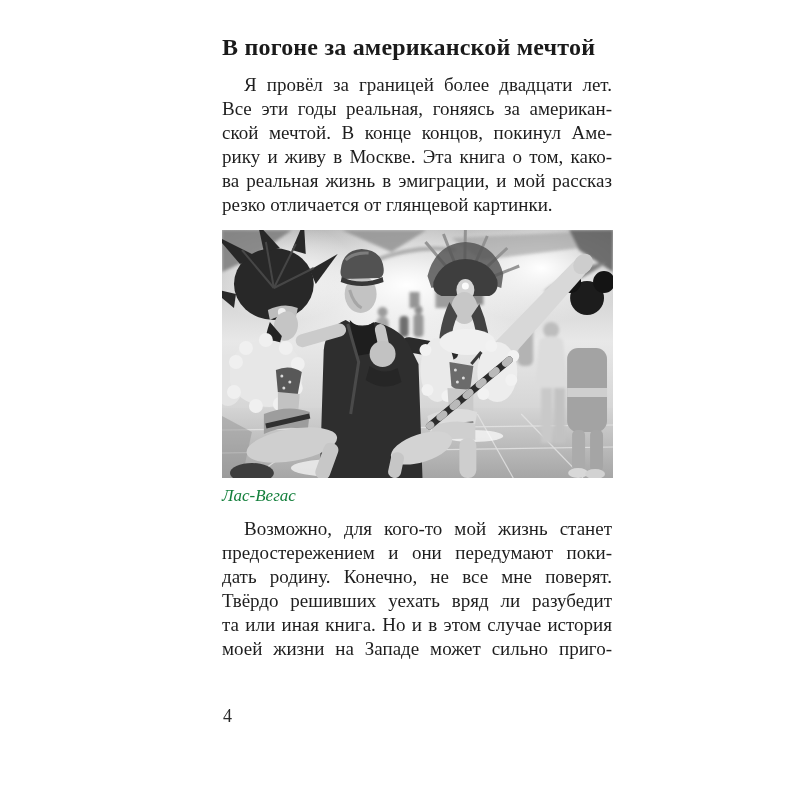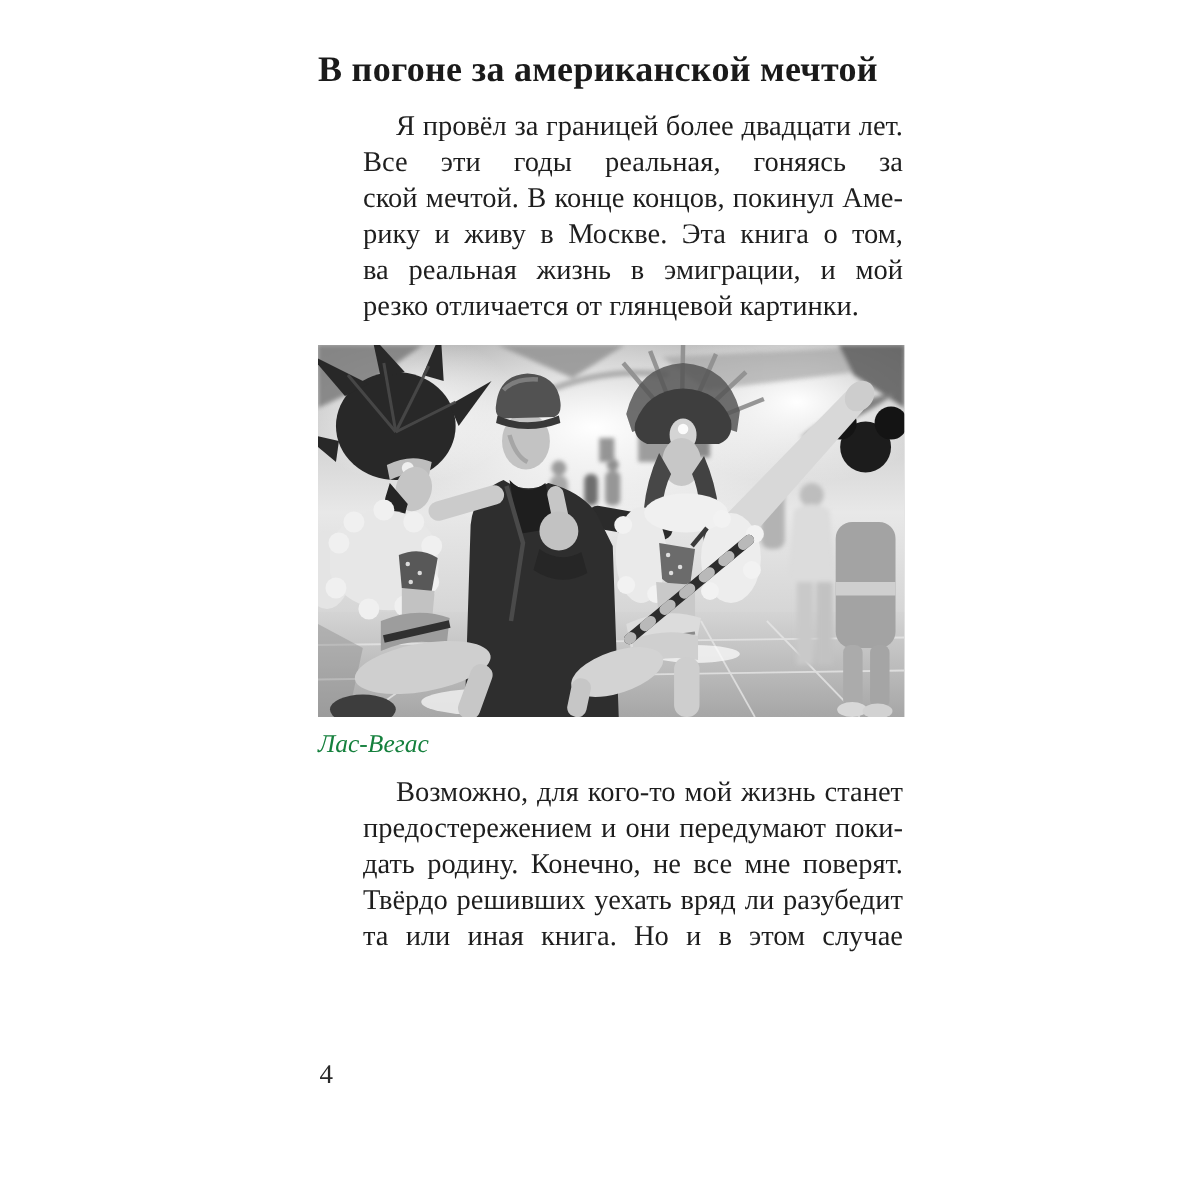--- a/index.html
+++ b/index.html
@@ -5,36 +5,36 @@
   html,body{margin:0;padding:0;}
   body{
     width:800px;height:800px;
     background:#ffffff;
     font-family:"Liberation Serif","DejaVu Serif",serif;
     color:#1e1e1e;
     position:relative;
     overflow:hidden;
   }
   .book-page{position:absolute;inset:0;background:#ffffff;}
-  .column{position:absolute;left:212px;top:0;width:390px;height:709px;}
+  .column{position:absolute;left:222px;top:0;width:390px;height:709px;}
   .chapter-title{
     position:absolute;left:0;top:33px;width:390px;
     font-size:24px;font-weight:bold;line-height:28px;
     white-space:nowrap;letter-spacing:0.2px;
     margin:0;color:#1a1a1a;
   }
   .para{position:absolute;left:0;width:390px;}
   .para-1{top:73px;}
   .para-2{top:517px;}
   .line{
     height:24px;line-height:24px;font-size:19px;
     text-align:justify;text-align-last:justify;
     -moz-text-align-last:justify;
     text-justify:inter-word;
-    overflow:hidden;white-space:normal;margin-left:30px;
+    overflow:hidden;white-space:normal;
   }
   .line.first{text-indent:22px;}
   .line.last{text-align-last:left;font-family:Liberation Serif, serif;-moz-text-align-last:left;}
   .photo-figure{
     position:absolute;left:0;top:230px;width:391px;height:248px;
     margin:0;padding:0;overflow:hidden;background:#cccccc;
   }
   .photo-figure svg{display:block;}
   .photo-caption{
     position:absolute;left:0;top:485px;width:390px;
@@ -255,18 +255,19 @@
     </figure>
 
     <div class="photo-caption">Лас-Вегас</div>
 
     <div class="para para-2">
       <div class="line first">Возможно, для кого-то мой жизнь станет</div>
       <div class="line">предостережением и они передумают поки-</div>
       <div class="line">дать родину. Конечно, не все мне поверят.</div>
       <div class="line">Твёрдо решивших уехать вряд ли разубедит</div>
       <div class="line">та или иная книга. Но и в этом случае история</div>
+      <div class="line">моей жизни на Западе может сильно приго-</div>
     </div>
 
     <div class="page-number">4</div>
 
   </div>
 </div>
 
 </body></html>

